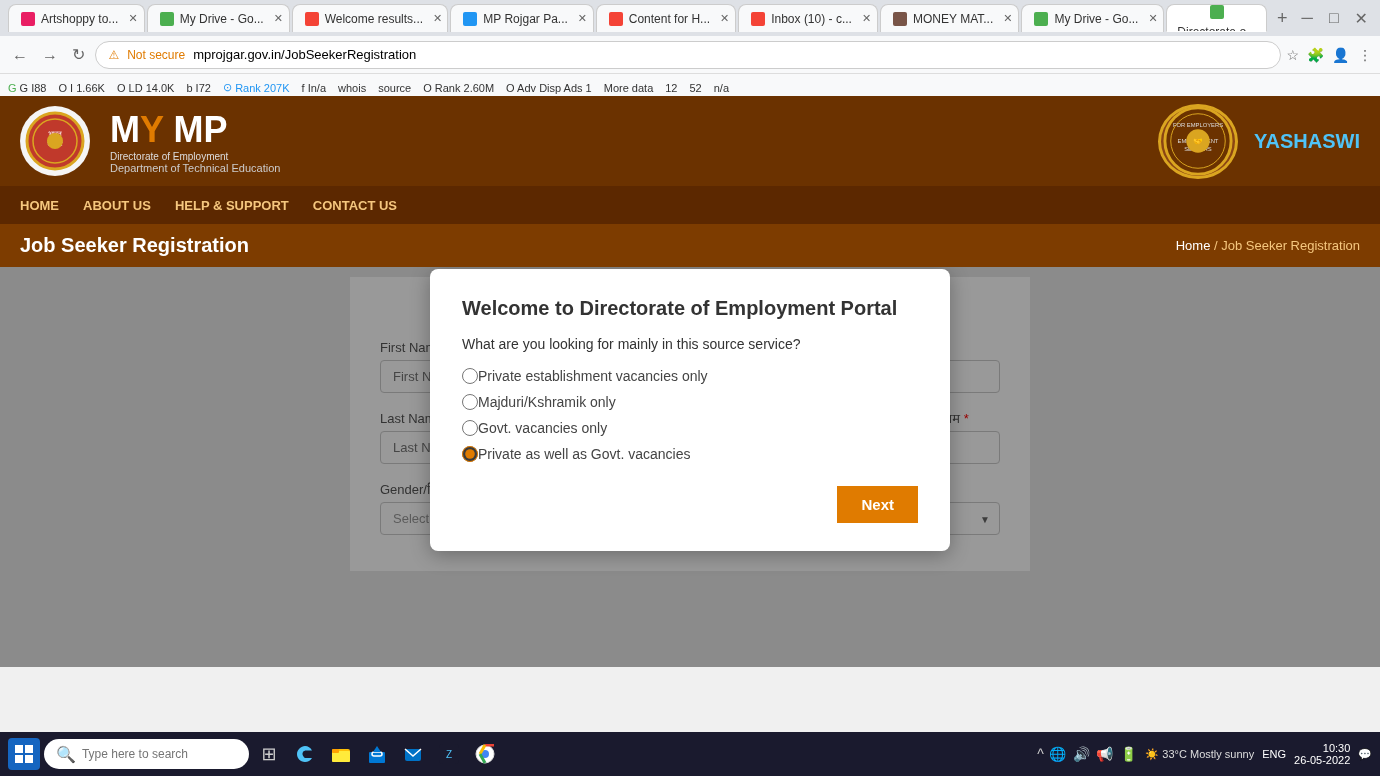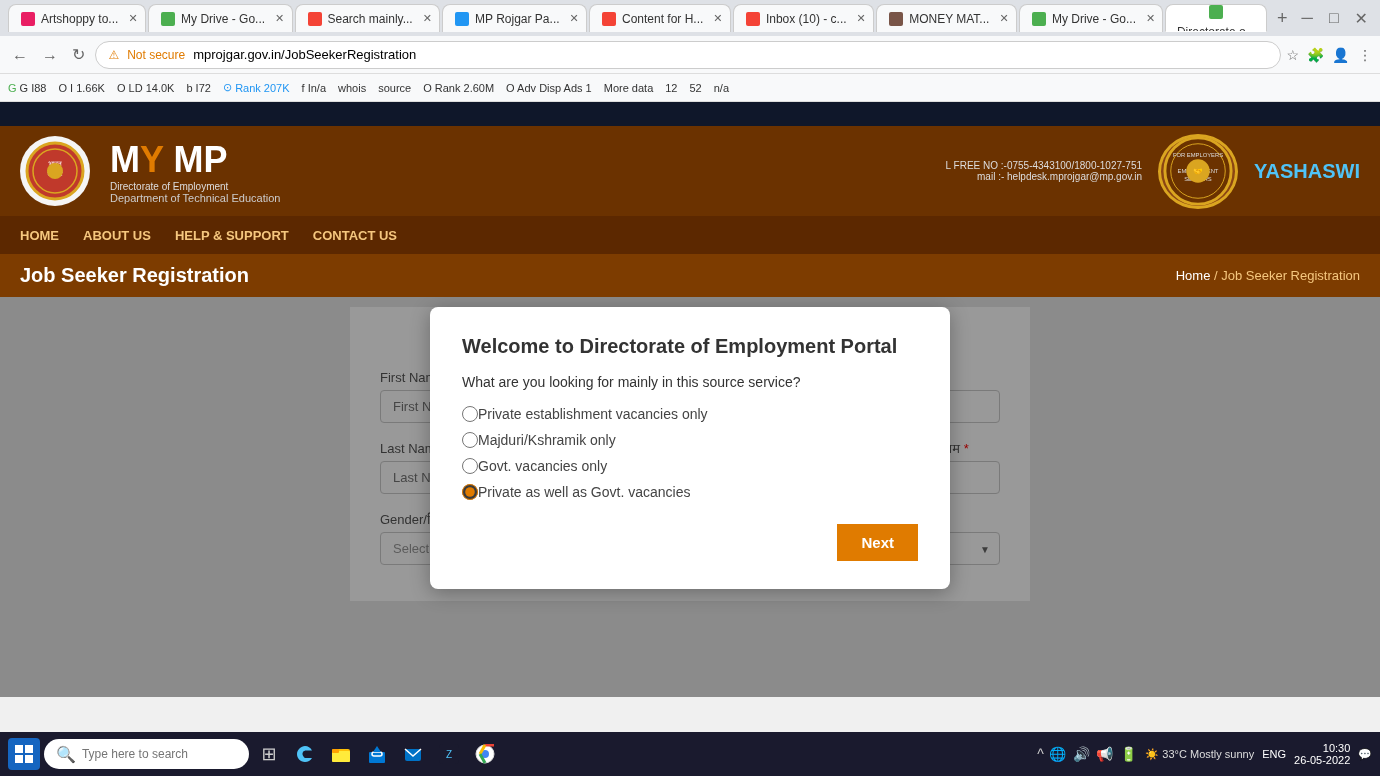--- a/index.html
+++ b/index.html
@@ -1,19 +1,19 @@
 <!DOCTYPE html>
 <html><head>
   <meta charset="utf-8">
   <style>
     * { box-sizing: border-box; margin: 0; padding: 0; }
     body { font-family: Arial, sans-serif; background: #f0f0f0; overflow: hidden; width: 1380px; height: 776px; }
 
     
-    .browser-chrome { background: #0f172a; height: 126px; }
+    .browser-chrome { background: #14532d; height: 96px; }
     .tab-bar { display: flex; align-items: center; background: #dee1e6; height: 36px; padding: 0 8px; gap: 2px; }
     .tab { display: flex; align-items: center; background: #f8f9fa; height: 28px; padding: 0 12px; border-radius: 8px 8px 0 0; font-size: 12px; color: #333; max-width: 160px; overflow: hidden; white-space: nowrap; border: 1px solid #ccc; border-bottom: none; gap: 6px; }
     .tab.active { background: #fff; border-bottom: 1px solid #fff; flex-direction: column; }
     .tab-icon { width: 14px; height: 14px; border-radius: 2px; flex-shrink: 0; }
     .tab-close { color: #666; font-size: 11px; cursor: pointer; margin-left: 4px; }
     .tab-new { background: none; border: none; font-size: 18px; color: #666; cursor: pointer; padding: 0 8px; }
     .browser-controls { display: flex; align-items: center; background: #f8f9fa; height: 38px; padding: 0 8px; gap: 6px; border-bottom: 1px solid #ddd; }
     .ctrl-btn { background: none; border: none; font-size: 16px; color: #666; cursor: pointer; padding: 4px; border-radius: 50%; }
     .address-bar { flex: 1; display: flex; align-items: center; background: #fff; border: 1px solid #ccc; border-radius: 20px; padding: 4px 12px; gap: 8px; height: 28px; font-size: 13px; }
     .security-icon { color: #e07b00; font-size: 12px; }
@@ -49,21 +49,21 @@
     .form-row { display: flex; gap: 20px; margin-bottom: 16px; }
     .form-group { flex: 1; }
     .form-label { font-size: 13px; color: #555; margin-bottom: 4px; display: block; }
     .required { color: red; }
     .form-input { width: 100%; border: 1px solid #ccc; border-radius: 4px; padding: 8px 12px; font-size: 13px; color: #999; background: #fff; }
     .form-select { width: 100%; border: 1px solid #ccc; border-radius: 4px; padding: 8px 12px; font-size: 13px; color: #999; background: #fff; appearance: none; }
     .select-wrapper { position: relative; }
     .select-wrapper::after { content: '▼'; position: absolute; right: 10px; top: 50%; transform: translateY(-50%); color: #666; font-size: 10px; pointer-events: none; }
 
     
-    .modal-overlay { position: absolute; top: 0; left: 0; right: 0; bottom: 0; background: rgba(0,0,0,0.4); display: flex; align-items: flex-start; justify-content: center; padding-top: 10px; z-index: 100; }
+    .modal-overlay { position: absolute; top: 0; left: 0; right: 0; bottom: 0; background: rgba(0,0,0,0.4); display: flex; align-items: flex-start; justify-content: center; padding-top: 2px; z-index: 100; }
     .modal { background: #fff; border-radius: 8px; width: 520px; padding: 28px 32px; box-shadow: 0 4px 20px rgba(0,0,0,0.3); }
     .modal-title { font-size: 20px; font-weight: bold; color: #333; margin-bottom: 16px; }
     .modal-question { font-size: 14px; color: #333; margin-bottom: 16px; font-weight: normal; }
     .radio-group { display: flex; flex-direction: column; gap: 10px; margin-bottom: 24px; }
     .radio-item { display: flex; align-items: center; font-size: 14px; color: #444; cursor: pointer; }
     .radio-item input[type="radio"] { cursor: pointer; accent-color: #e07b00; width: 16px; height: 16px; }
     .modal-footer { display: flex; justify-content: flex-end; }
     .next-btn { background: #e07b00; color: #fff; border: none; border-radius: 0; padding: 10px 24px; font-size: 15px; font-weight: bold; cursor: pointer; }
 
     
@@ -88,21 +88,21 @@
       <span>Artshoppy to...</span>
       <span class="tab-close">✕</span>
     </div>
     <div class="tab">
       <div class="tab-icon" style="background:#4caf50;"></div>
       <span>My Drive - Go...</span>
       <span class="tab-close">✕</span>
     </div>
     <div class="tab">
       <div class="tab-icon" style="background:#f44336;"></div>
-      <span>Search mainly...</span>
+      <span>Welcome results...</span>
       <span class="tab-close">✕</span>
     </div>
     <div class="tab">
       <div class="tab-icon" style="background:#2196f3;"></div>
       <span>MP Rojgar Pa...</span>
       <span class="tab-close">✕</span>
     </div>
     <div class="tab">
       <div class="tab-icon" style="background:#f44336;"></div>
       <span>Content for H...</span>
@@ -185,24 +185,20 @@
     </svg>
   </div>
   <div class="site-title">
     <div class="my-mp">
       <span style="color:#fff;">M</span><span style="color:#e07b00;">Y</span> <span style="color:#fff;">MP</span>
     </div>
     <div class="sub">Directorate of Employment</div>
     <div class="sub2">Department of Technical Education</div>
   </div>
   <div class="header-right">
-    <div style="color:#ddd; font-size:10px; text-align:right;">
-      <div>L FREE NO :-0755-4343100/1800-1027-751</div>
-      <div>mail :- helpdesk.mprojgar@mp.gov.in</div>
-    </div>
     <div class="header-logo2">
       <svg width="76" height="72" viewBox="0 0 76 72">
         <circle cx="38" cy="36" r="34" fill="#6b3200" stroke="#daa520" stroke-width="3"></circle>
         <circle cx="38" cy="36" r="28" fill="none" stroke="#daa520" stroke-width="1"></circle>
         <text x="38" y="22" text-anchor="middle" font-size="6" fill="#ddd">FOR EMPLOYERS</text>
         <text x="38" y="30" text-anchor="middle" font-size="6" fill="#ddd">AND</text>
         <text x="38" y="38" text-anchor="middle" font-size="6" fill="#ddd">EMPLOYMENT</text>
         <text x="38" y="46" text-anchor="middle" font-size="6" fill="#ddd">SEEKERS</text>
         <circle cx="38" cy="36" r="12" fill="#daa520"></circle>
         <text x="38" y="39" text-anchor="middle" font-size="8" fill="#6b3200">🤝</text>

